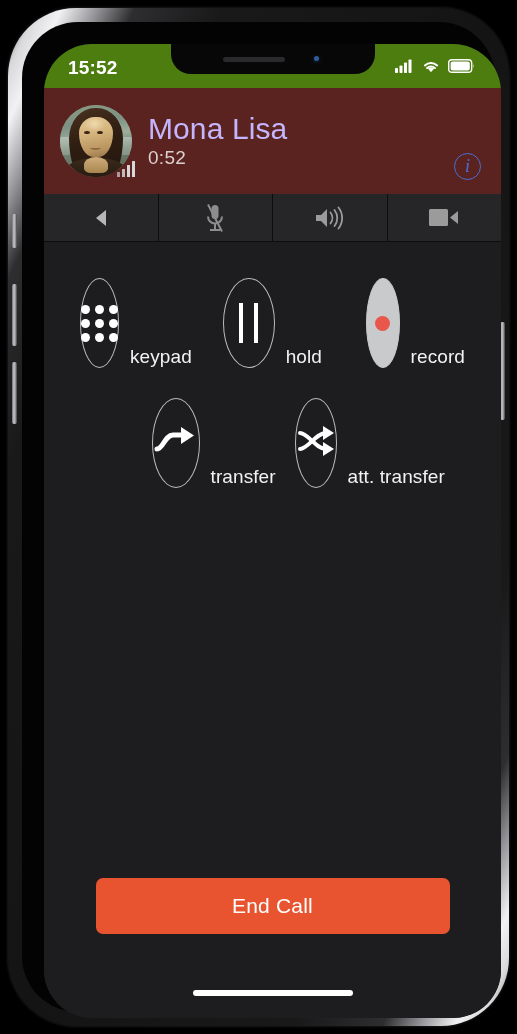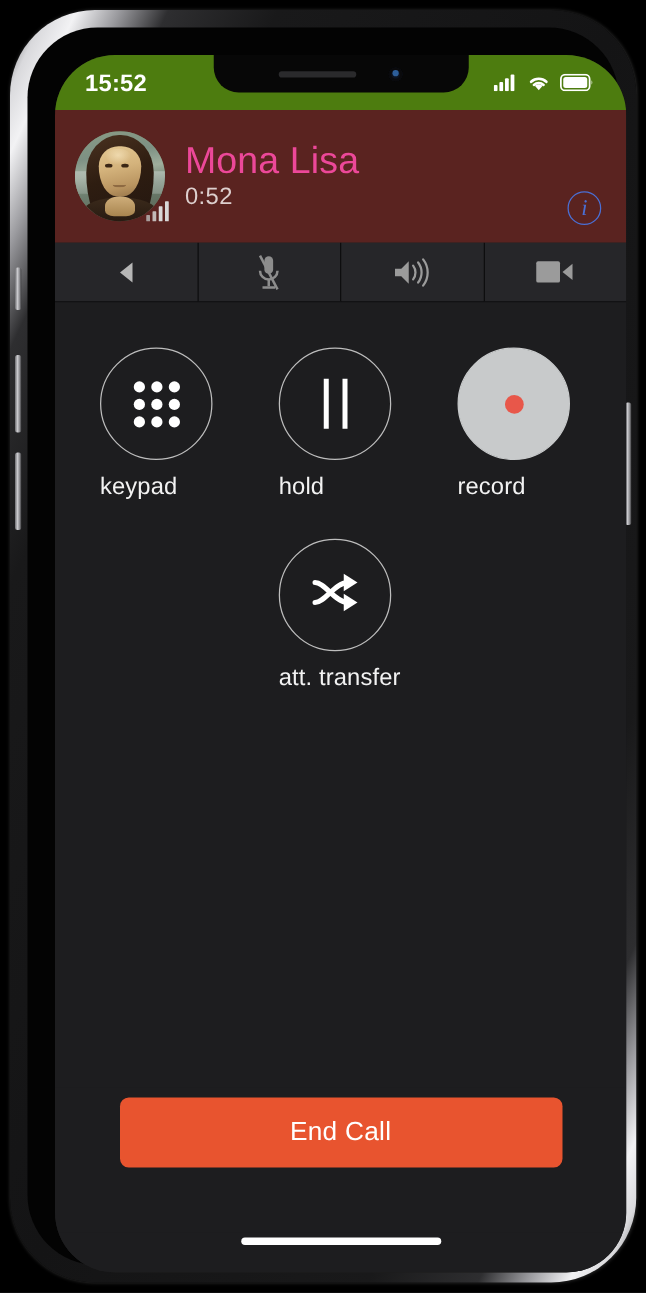--- a/index.html
+++ b/index.html
@@ -252,21 +252,21 @@
 
   #caller-text {
     margin-left: 16px;
     display: flex;
     flex-direction: column;
     justify-content: center;
     gap: 2px;
   }
   #caller-name {
     font-size: 30px;
-    color: #ec4899;
+    color: #c4b5fd;
     line-height: 1.08;
     letter-spacing: 0.1px;
   }
   #call-timer {
     font-size: 19px;
     color: #ddcfce;
     letter-spacing: 0.3px;
   }
 
   #info-button {
@@ -311,22 +311,22 @@
   }
   .action-row {
     display: flex;
     justify-content: center;
     gap: 44px;
     margin-bottom: 30px;
   }
   .action-item {
     width: 99px;
     display: flex;
-    flex-direction: column;
-    align-items: flex-start;
+    flex-direction: row;
+    align-items: flex-end;
     gap: 11px;
   }
   .action-circle {
     width: 90px;
     height: 90px;
     border-radius: 50%;
     border: 1.4px solid #bdbdbd;
     display: flex;
     align-items: center;
     justify-content: center;
@@ -581,20 +581,31 @@
           <div class="action-item">
             <div class="action-circle filled">
               <span class="record-dot"></span>
             </div>
             <div class="action-label">record</div>
           </div>
         </div>
 
         <div class="action-row">
 
+          <div class="action-item">
+            <div class="action-circle">
+              <span>
+                <svg width="46" height="32" viewBox="0 0 46 32">
+                  <path d="M4 24 C10 24 12 10 20 10 L30 10" stroke="#ffffff" stroke-width="5" fill="none" stroke-linecap="round"></path>
+                  <path d="M28 2 L41 10.5 L28 19 Z" fill="#ffffff"></path>
+                </svg>
+              </span>
+            </div>
+            <div class="action-label">transfer</div>
+          </div>
 
 
           <div class="action-item">
             <div class="action-circle">
               <span>
                 <svg width="40" height="40" viewBox="0 0 40 40">
                   <path d="M4 12 C12 12 20 28 30 28" stroke="#ffffff" stroke-width="4" fill="none" stroke-linecap="round"></path>
                   <path d="M4 28 C12 28 20 12 30 12" stroke="#ffffff" stroke-width="4" fill="none" stroke-linecap="round"></path>
                   <path d="M27 5 L38 12 L27 19 Z" fill="#ffffff"></path>
                   <path d="M27 21 L38 28 L27 35 Z" fill="#ffffff"></path>

